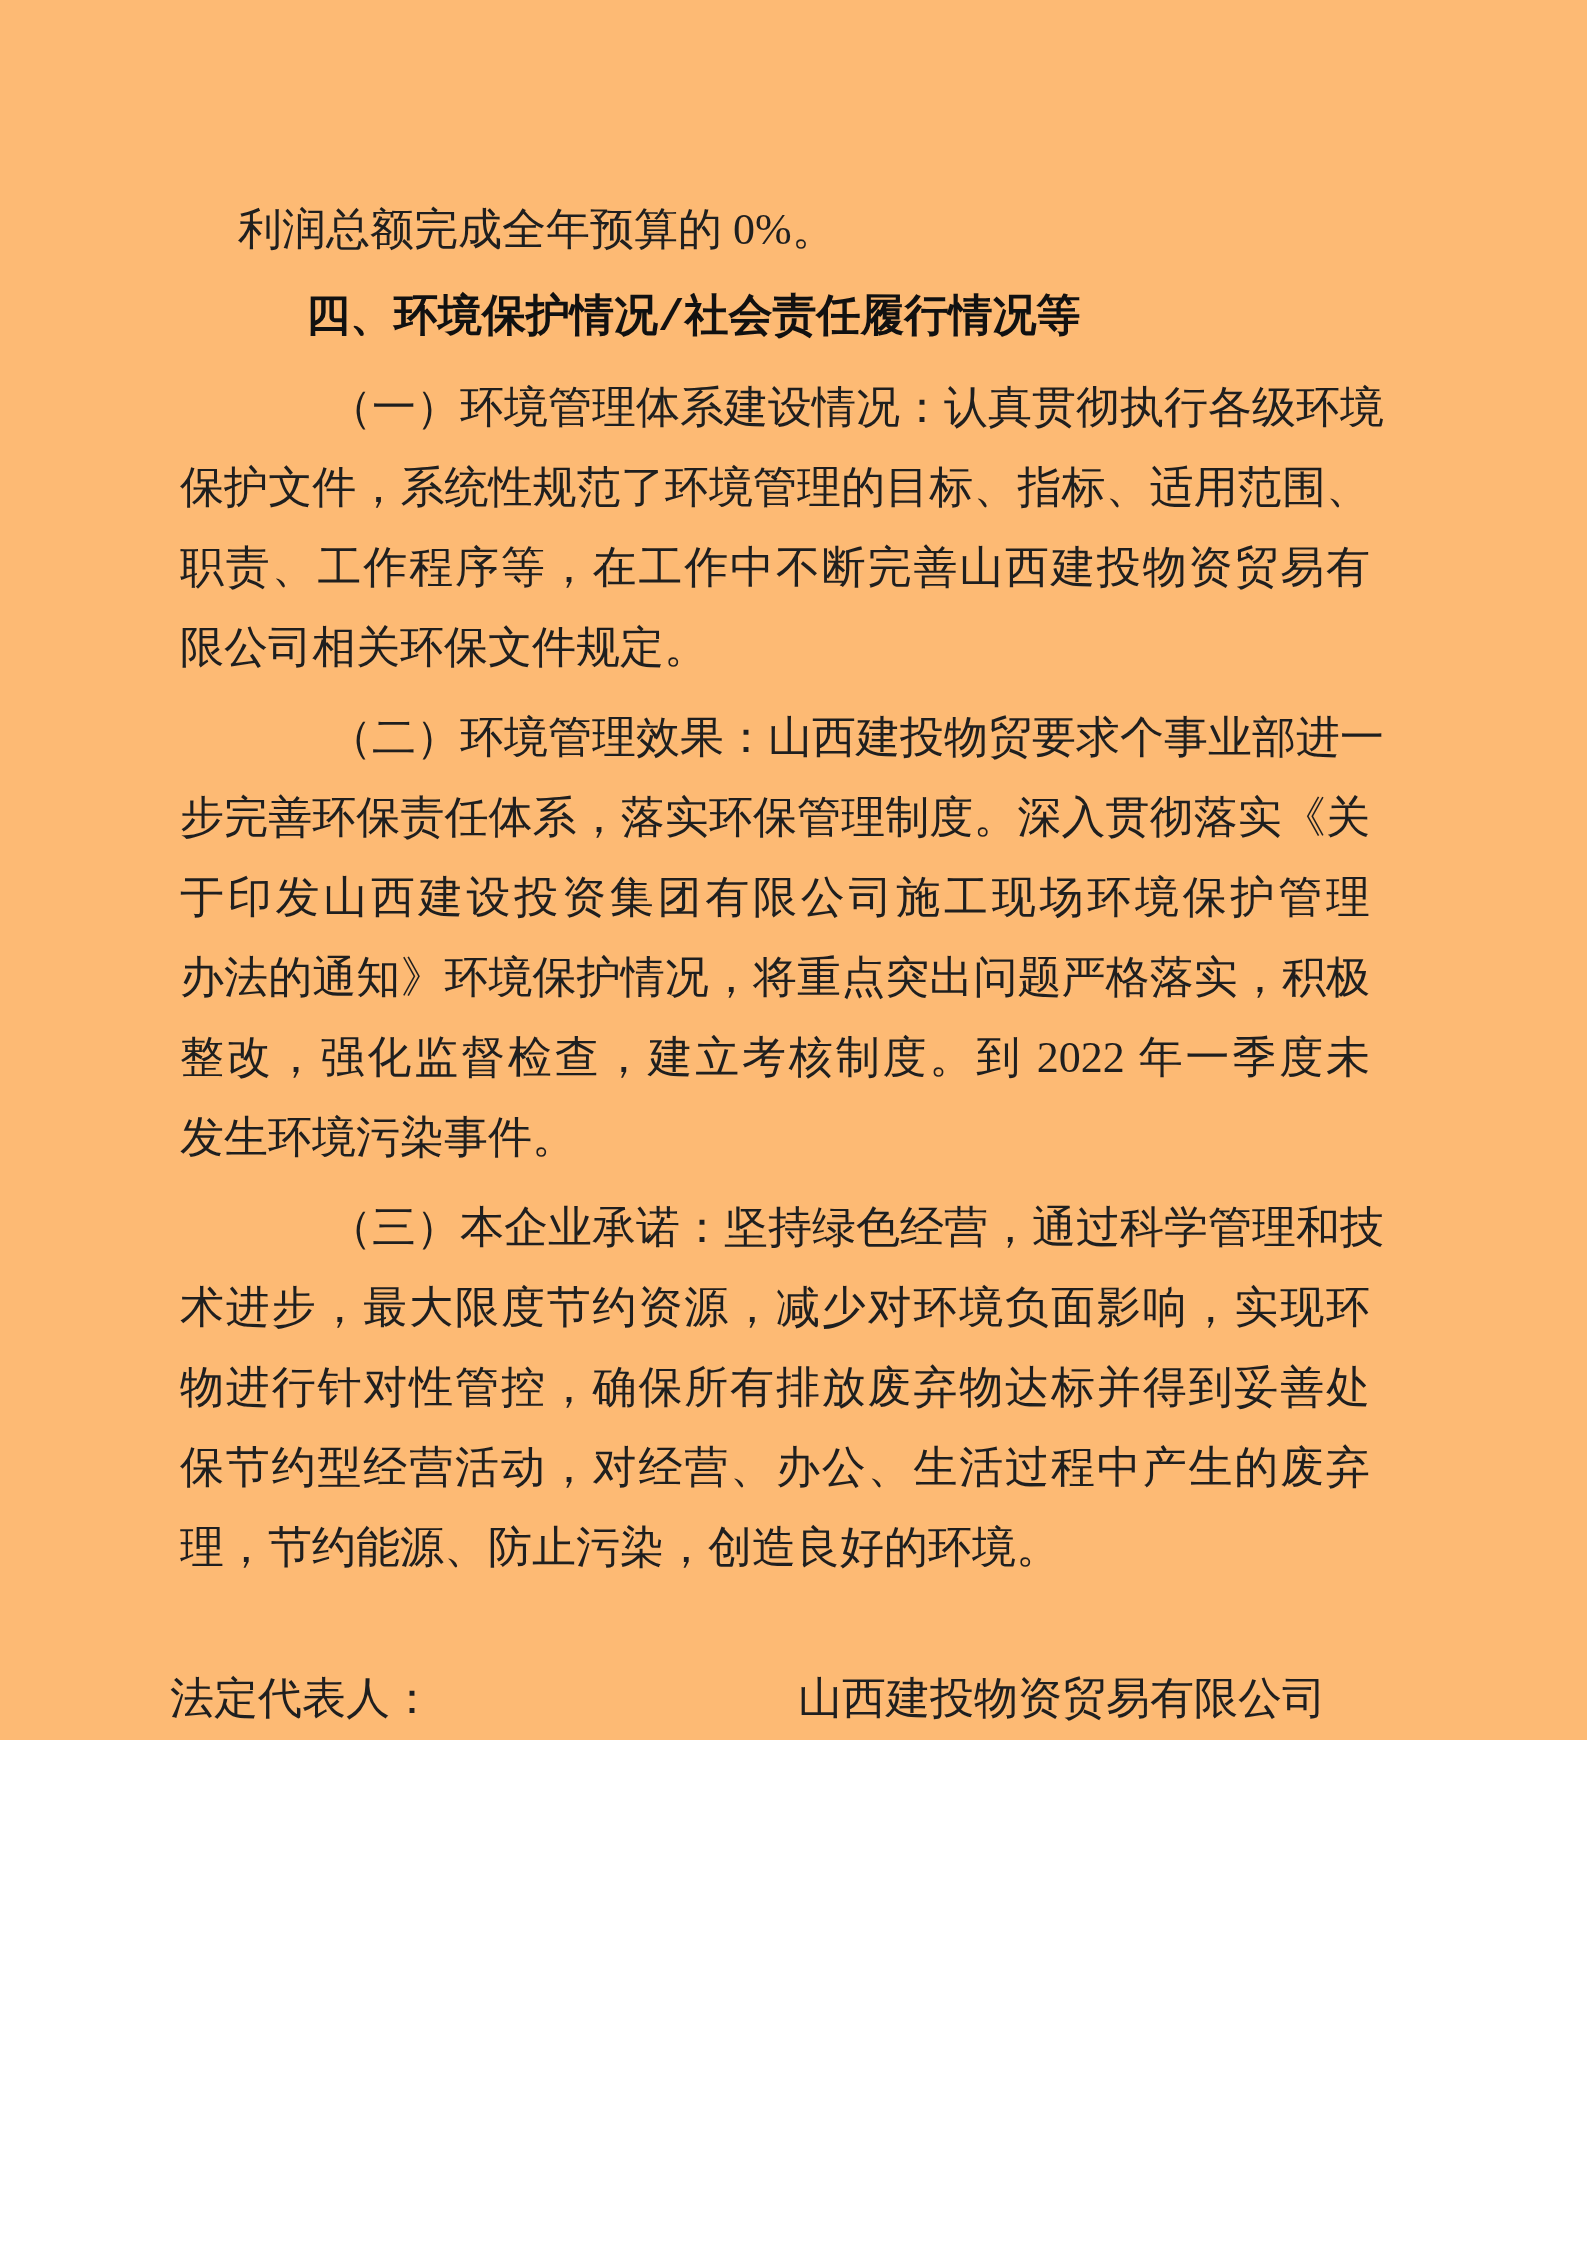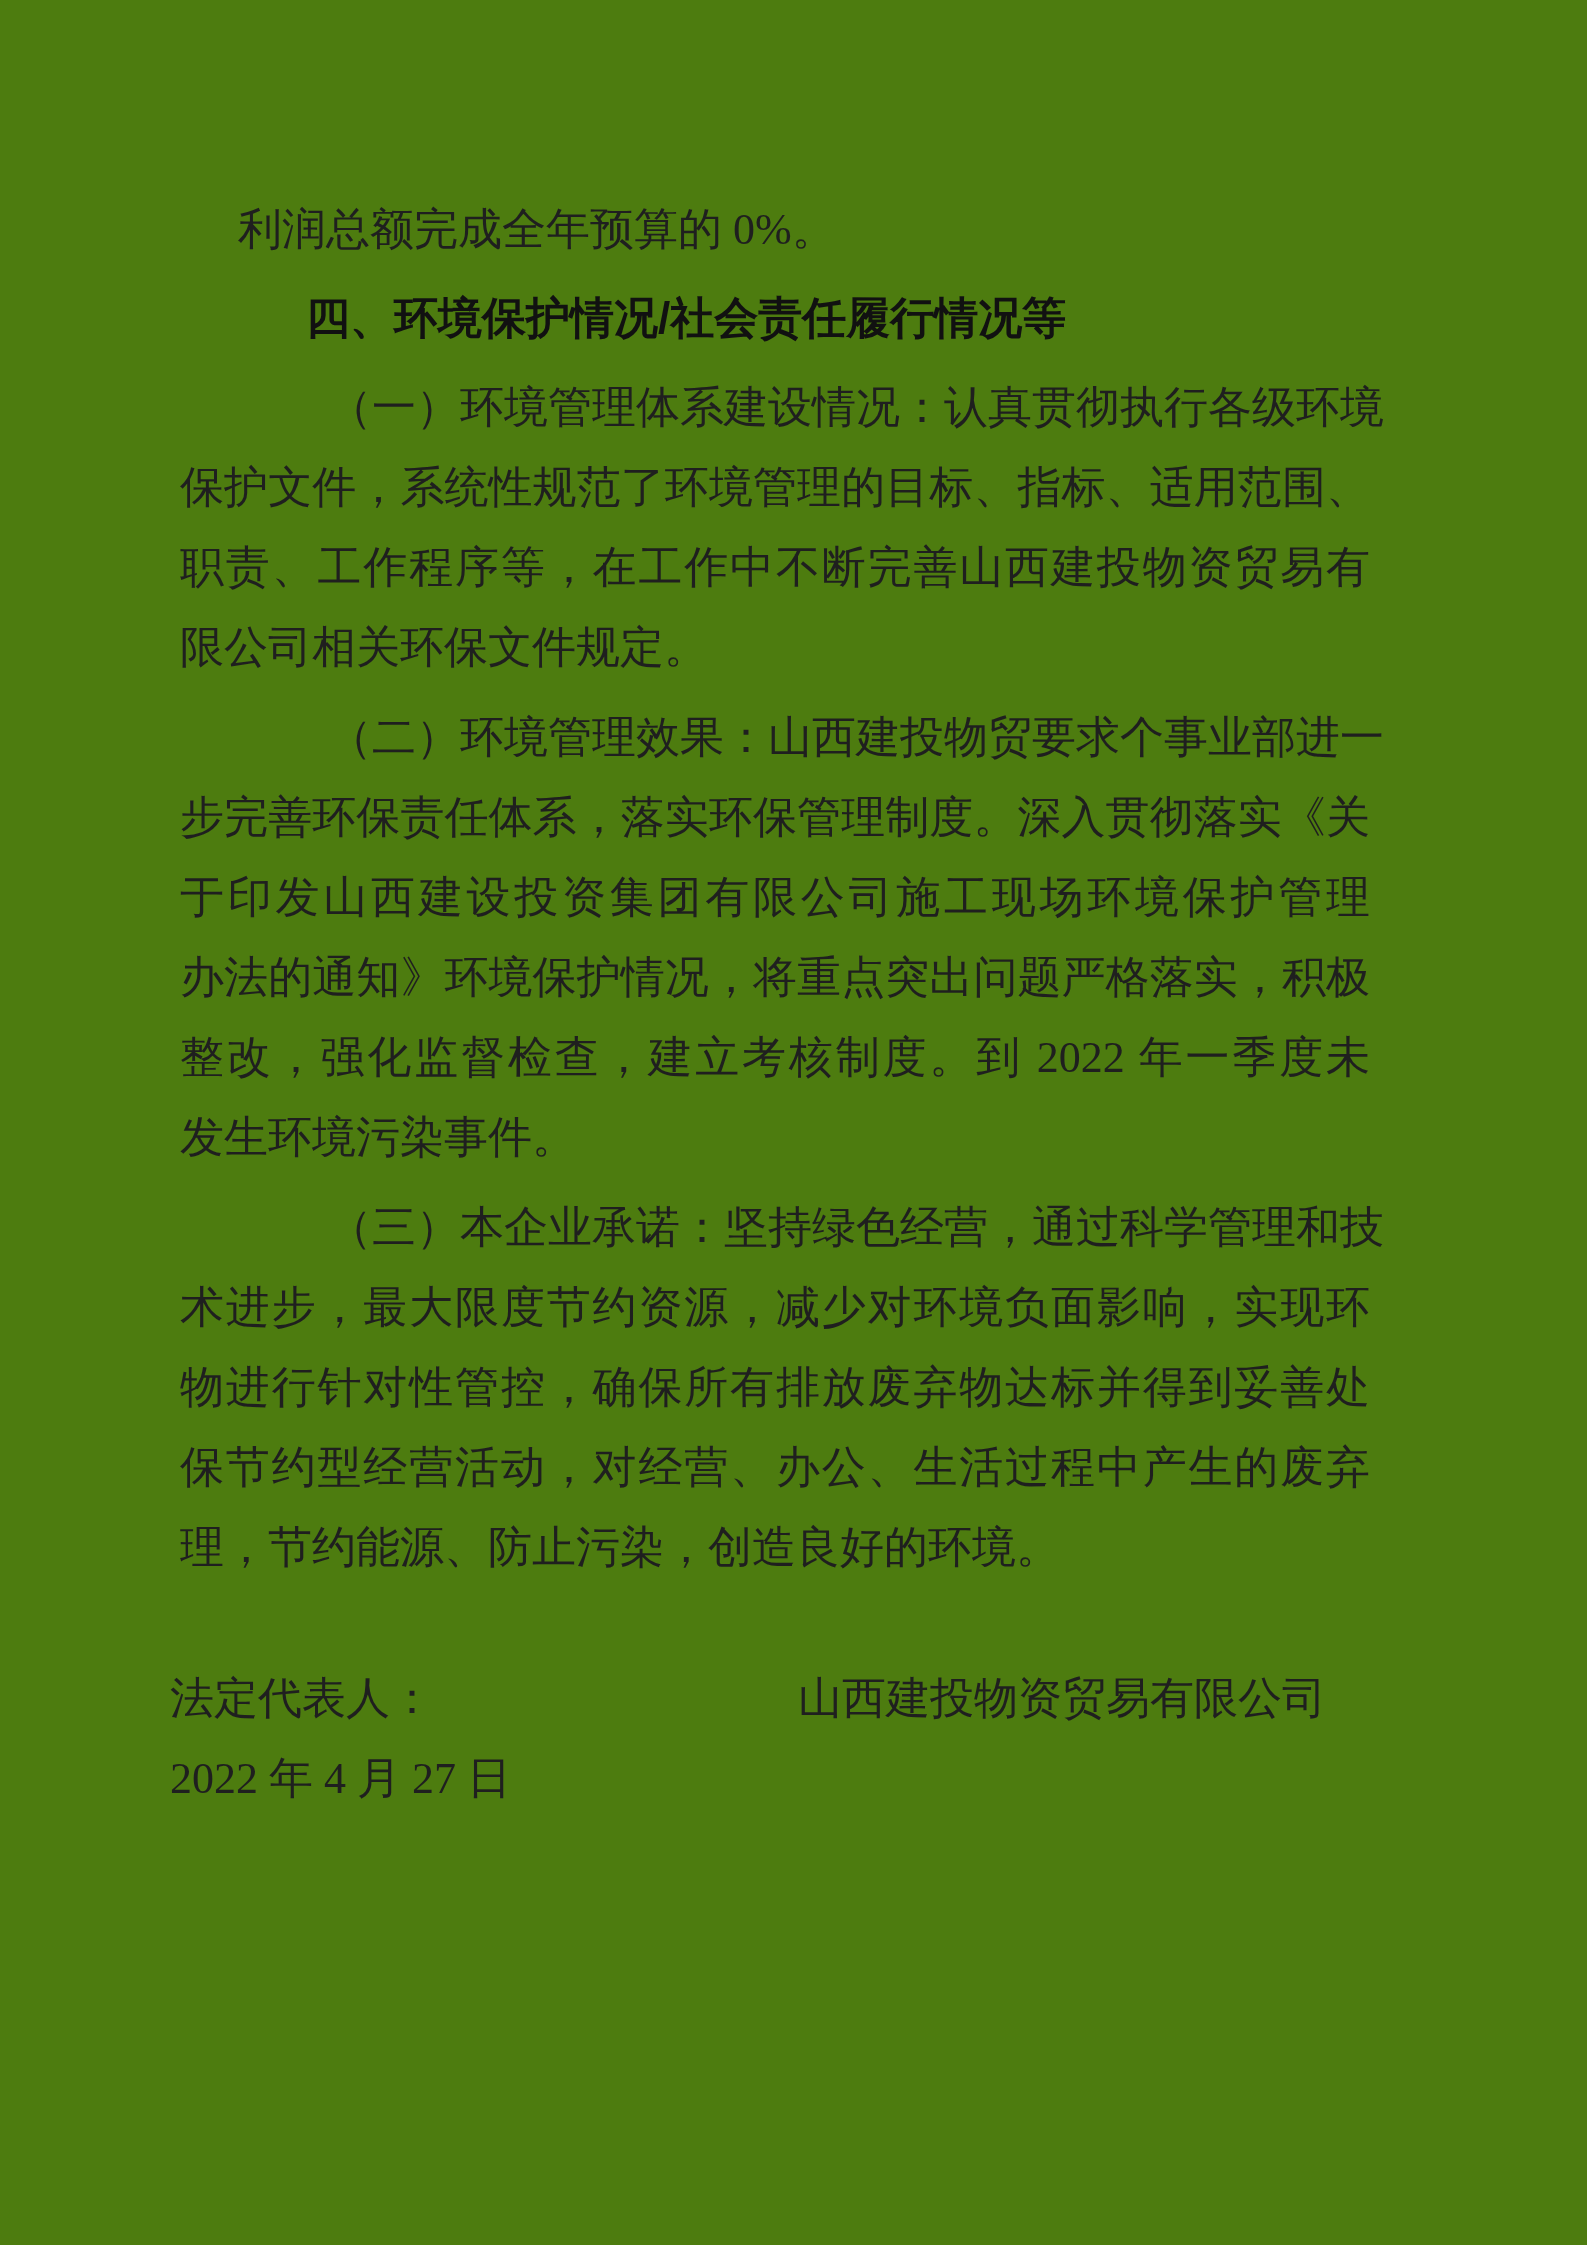--- a/index.html
+++ b/index.html
@@ -3,22 +3,22 @@
 <meta charset="utf-8">
 <style>
   html, body {
     margin: 0;
     padding: 0;
     background: #ffffff;
   }
   .page {
     position: relative;
     width: 1587px;
-    height: 2245px;
-    background: #4d7c0f;
+    height: 1740px;
+    background: #fdba74;
     overflow: hidden;
     font-family: "Liberation Serif", "DejaVu Serif", serif;
     color: #1f1f1f;
   }
   .doc {
     box-sizing: content-box;
     padding: 190px 207px 0 170px;
     width: 1210px;
     font-size: 44px;
     line-height: 80px;
@@ -31,21 +31,21 @@
     padding-left: 68px;
     white-space: nowrap;
   }
   .heading {
     margin: 8px 0 10px 0;
     height: 80px;
     line-height: 80px;
     text-indent: 136px;
     font-size: 44px;
     font-weight: 700;
-    font-family: Liberation Sans, sans-serif;
+    font-family: Liberation Mono, monospace;
     color: #111111;
     white-space: nowrap;
   }
   .paragraph { margin: 10px; }
   .tline {
     height: 80px;
     line-height: 80px;
     text-align: justify;
     text-align-last: justify;
     white-space: nowrap;

